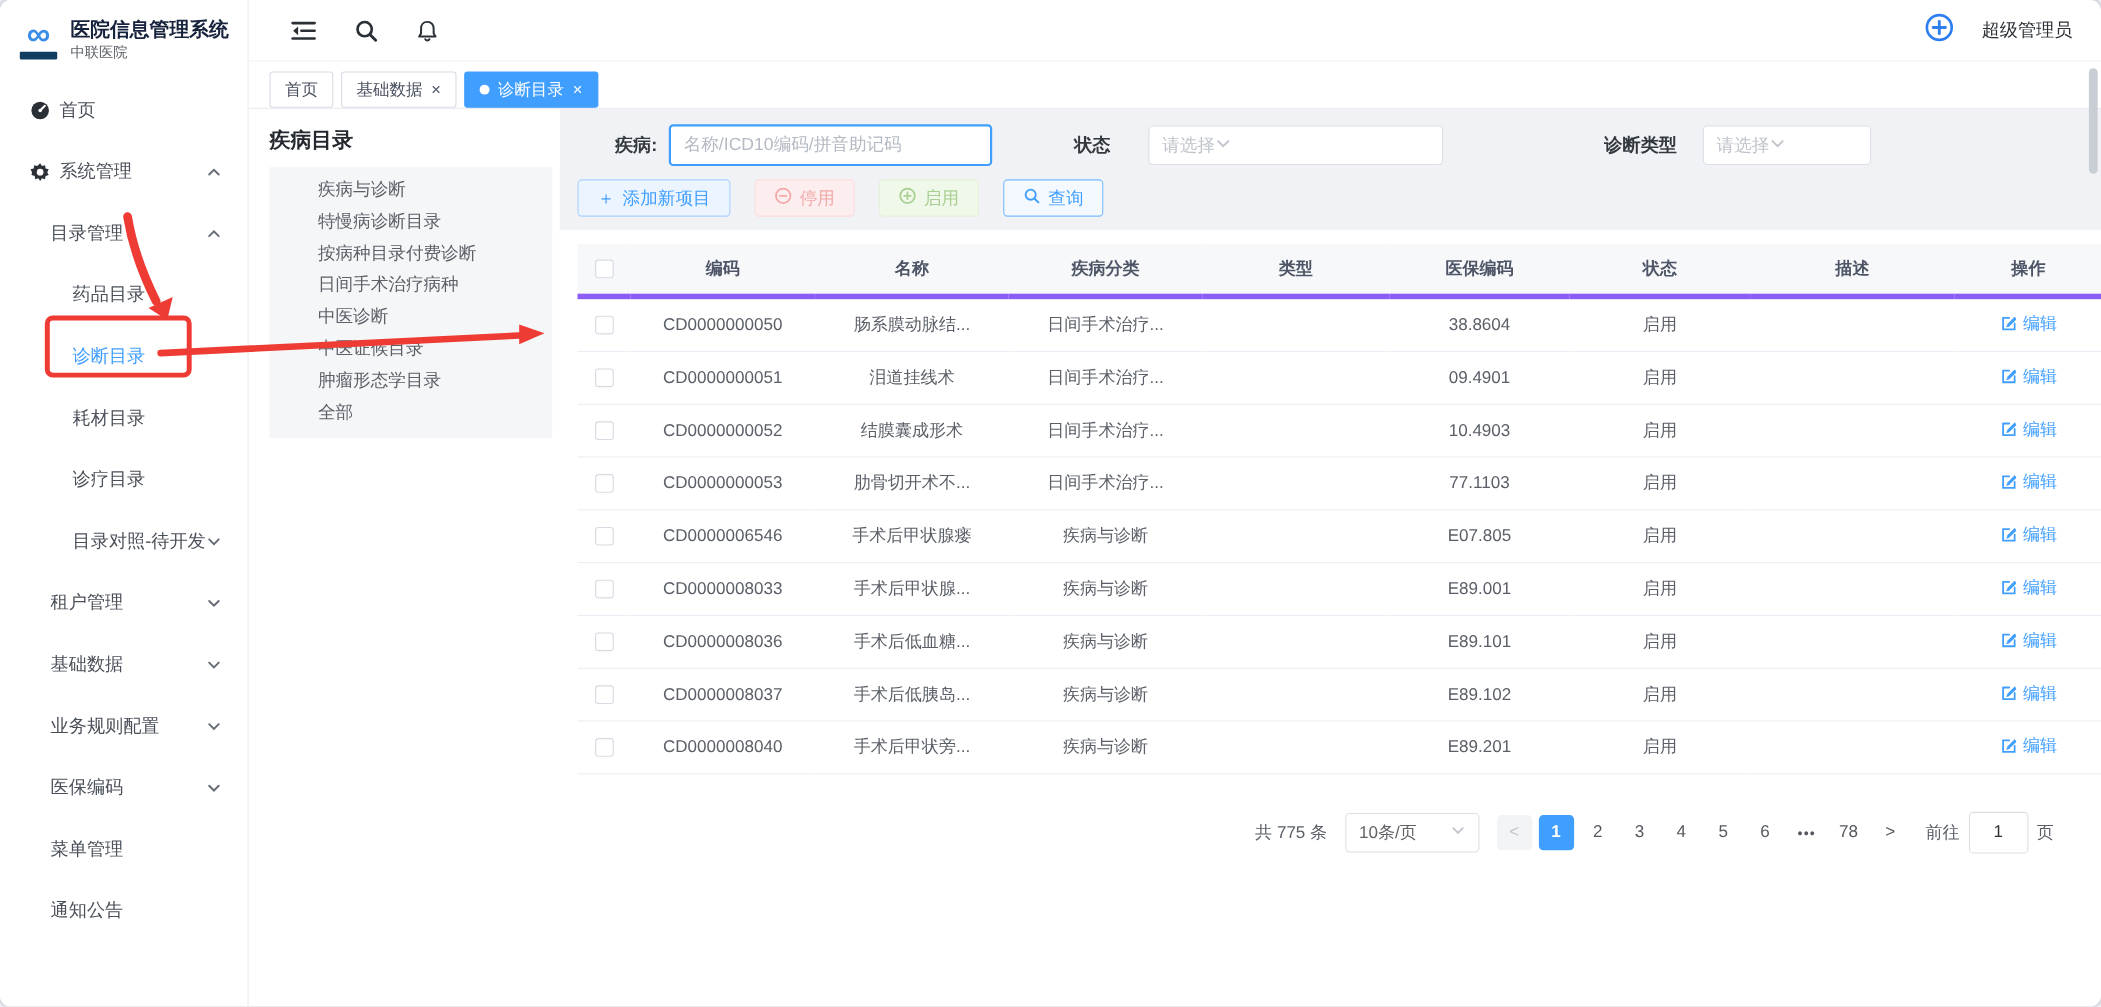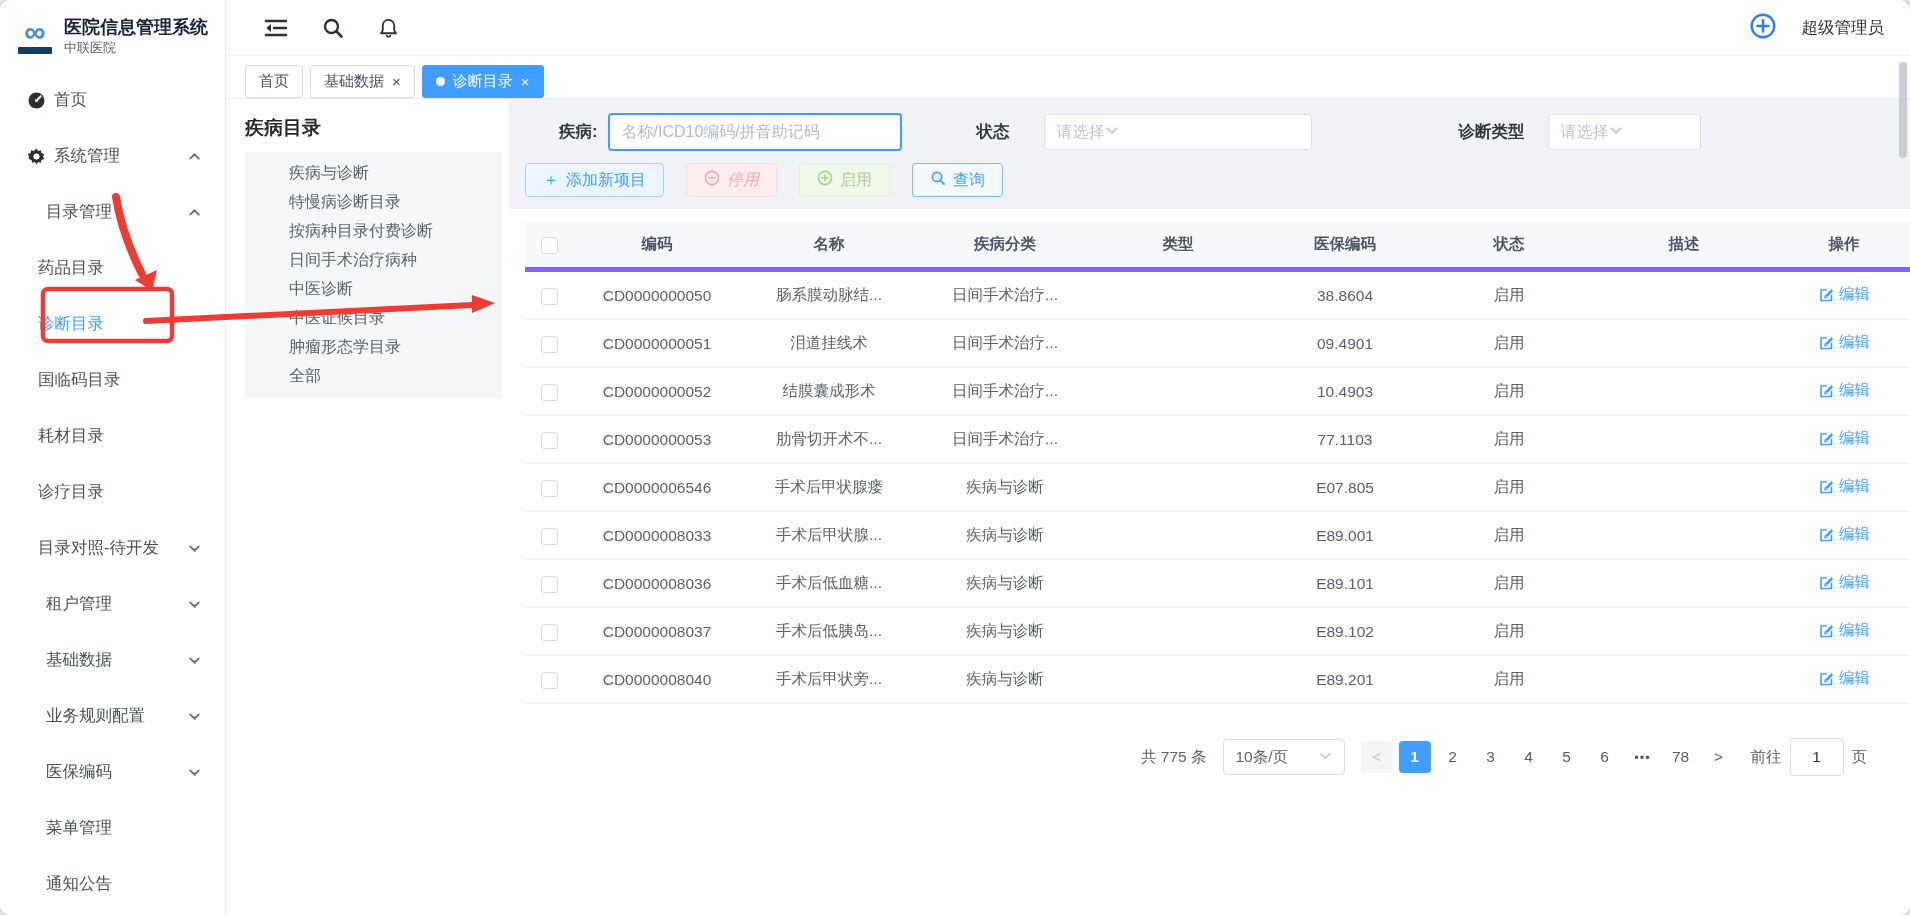--- a/index.html
+++ b/index.html
@@ -12,21 +12,21 @@
   .logo-inf{color:#3b8ee8;font-size:30px;font-weight:bold;line-height:26px;}
   .logo-bar{width:34px;height:7px;background:#123d63;border-radius:1px;margin-top:2px;}
   .logo-txt{margin-left:8px;}
   .logo-title{font-size:18px;font-weight:bold;color:#17233d;line-height:22px;}
   .logo-sub{font-size:13px;color:#5a5e66;margin-top:1px;}
   .menu{padding-top:4px;}
   .s-item{display:flex;align-items:center;height:56px;font-size:16.5px;color:#4a5059;cursor:pointer;box-sizing:border-box;}
   .s-item .s-icon{width:20px;margin-right:8px;display:flex;align-items:center;justify-content:center;color:#2b2f36;}
   .lvl0{padding-left:26px;}
   .lvl1{padding-left:46px;}
-  .lvl2{padding-left:38px;}
+  .lvl2{padding-left:66px;}
   .s-item.active{color:#409eff;}
   .chev{margin-left:auto;margin-right:24px;display:flex;align-items:center;color:#6b7280;}
   
   .main{flex:1;display:flex;flex-direction:column;min-width:0;position:relative;}
   .topbar{height:55px;display:flex;align-items:center;border-bottom:1px solid #f2f3f5;padding:0 26px 0 38px;}
   .top-ic{margin-right:34px;display:flex;align-items:center;cursor:pointer;color:#2b2f36;}
   .top-right{margin-left:auto;display:flex;align-items:center;gap:25px;}
   .user-name{font-size:16.5px;color:#2c3036;}
   .tabbar{display:flex;align-items:flex-end;gap:7px;padding:8px 0 0 19px;height:34px;border-bottom:1px solid #e9ebf0;}
   .tab{display:flex;align-items:center;height:31px;padding:0 13px;border:1px solid #d8dce5;background:#fff;
@@ -53,21 +53,21 @@
   .sel .ph{font-size:16px;color:#c0c4cc;}
   .sel .sarr{color:#c0c4cc;}
   .sel1{width:268px;margin-left:34px;}
   .sel2{width:153px;margin-left:23px;}
   .lab2{margin-left:75px;}
   .lab3{margin-left:147px;}
   .btn-row{display:flex;align-items:center;gap:22px;margin-top:12px;padding-left:16px;}
   .btn{height:34px;border-radius:4px;display:flex;align-items:center;justify-content:center;gap:7px;
        font-size:16px;cursor:pointer;box-sizing:border-box;padding:0 17px;}
   .btn-add{background:#ecf5ff;border:1px solid #a9d2ff;color:#409eff;}
-  .btn-stop{background:#fceeee;border:1px solid #fbdcdc;color:#f3a9a9;font-style:italic;}
+  .btn-stop{background:#fceeee;border:1px solid #fbdcdc;color:#f3a9a9;}
   .btn-en{background:#f0f8ea;border:1px solid #e2f1d7;color:#a9cf92;}
   .btn-q{background:#f3f9ff;border:1px solid #79bbff;color:#409eff;}
   
   .table-zone{padding:13px 15px 0 16px;background:#fff;}
   table{border-collapse:collapse;width:100%;table-layout:fixed;}
   th{background:#f7f8fa;font-size:15.5px;font-weight:bold;color:#4d5566;height:43px;border-bottom:5px solid #8b5cf6;}
   td{height:45px;font-size:15.5px;color:#5b6068;text-align:center;border-bottom:1px solid #ebeef5;background:#fff;}
   tr.hover td{background:#f5f7fa;}
   .cb{width:17px;height:17px;border:1.5px solid #d6dae1;border-radius:3px;background:#fff;display:inline-block;
       box-sizing:border-box;cursor:pointer;vertical-align:middle;}
@@ -136,23 +136,20 @@
             <svg width="13" height="13" viewBox="0 0 12 12">
               <path d="M2 8 L6 4 L10 8" fill="none" stroke="#646b74" stroke-width="1.6" stroke-linecap="round"></path>
             </svg>
           </span>
       </div>
       <div class="s-item lvl2">
         <span>药品目录</span>
       </div>
       <div class="s-item lvl2 active">
         <span>诊断目录</span>
-      </div>
-      <div class="s-item lvl2">
-        <span>国临码目录</span>
       </div>
       <div class="s-item lvl2">
         <span>耗材目录</span>
       </div>
       <div class="s-item lvl2">
         <span>诊疗目录</span>
       </div>
       <div class="s-item lvl2">
         <span>目录对照-待开发</span>
         <span class="chev">

